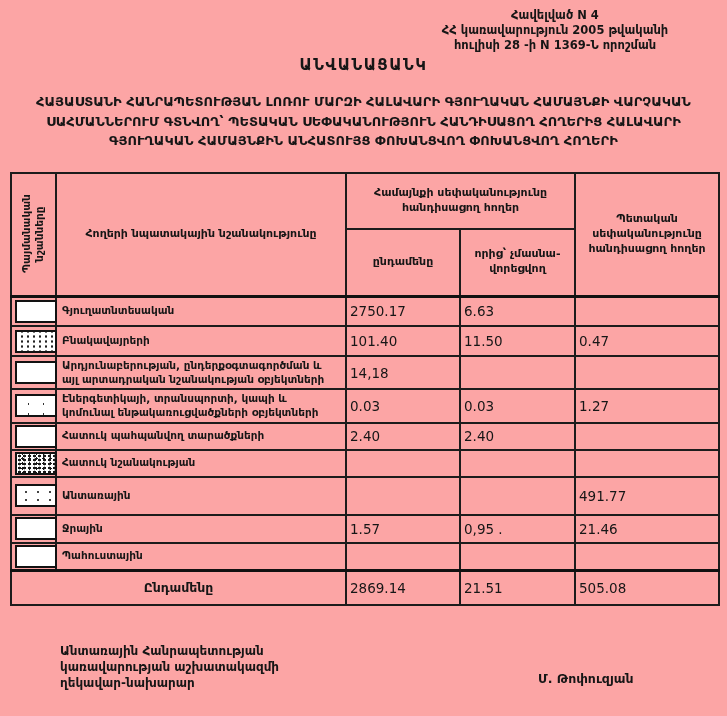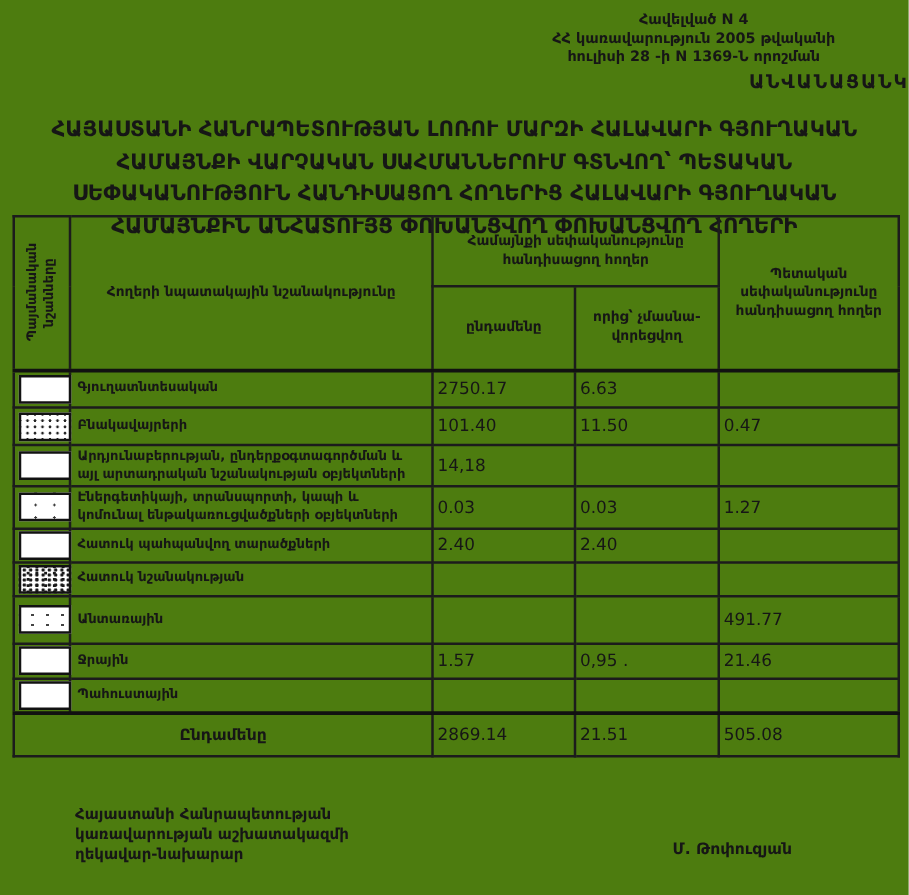--- a/index.html
+++ b/index.html
@@ -1,36 +1,36 @@
 <!DOCTYPE html>
 <html><head>
 <meta charset="utf-8">
 <style>
   html,body { margin:0; padding:0; background:#f2f2f2; }
   .page {
     position: relative;
     width: 727px; height: 716px;
-    background: #4d7c0f;
+    background: #fca5a5;
     font-family: "DejaVu Sans", sans-serif;
     color: #161616;
     overflow: hidden;
     margin: 0 auto;
   }
   .appendix {
     position: absolute; top: 8px; left: 385px; width: 340px;
     text-align: center; font-weight: bold; font-size: 11.5px;
     line-height: 1.3; white-space: pre-line;
   }
   .title {
     position: absolute; top: 56px; left: 0; width: 727px;
-    text-align: right; font-weight: bold; font-size: 15px; letter-spacing: 1.5px;
+    text-align: center; font-weight: bold; font-size: 15px; letter-spacing: 1.5px;
   }
   .subtitle {
     position: absolute; top: 92px; left: 13px; width: 701px;
-    text-align: center; font-weight: bold; font-size: 17px; line-height: 1.5;
+    text-align: center; font-weight: bold; font-size: 13px; line-height: 1.5;
   }
   .doc-table { position: absolute; top: 172px; left: 10px; }
   table { border-collapse: collapse; table-layout: fixed; width: 708px; }
   th, td { border: 2px solid #1c1c1c; padding: 1px 3px; vertical-align: middle; margin-left: 27px; }
   thead th { font-weight: bold; font-size: 11px; line-height: 1.35; }
   thead tr.h1 { height: 56px; }
   thead tr.h2 { height: 67px; }
   thead { border-bottom: 3px solid #111; }
   th.of-which-h { white-space: pre-line; }
   .vert {
@@ -189,18 +189,18 @@
         <tr>
           <td colspan="2" class="t-label">Ընդամենը</td>
           <td class="c-num">2869.14</td>
           <td class="c-num">21.51</td>
           <td class="c-num">505.08</td>
         </tr>
       </tfoot>
     </table>
   </div>
 
-  <div class="footer-left">Հայաստանի Հանրապետության
+  <div class="footer-left">Անտառային Հանրապետության
 կառավարության աշխատակազմի
 ղեկավար-նախարար</div>
   <div class="signature">Մ. Թոփուզյան</div>
 
 </div>
 
 </body></html>

